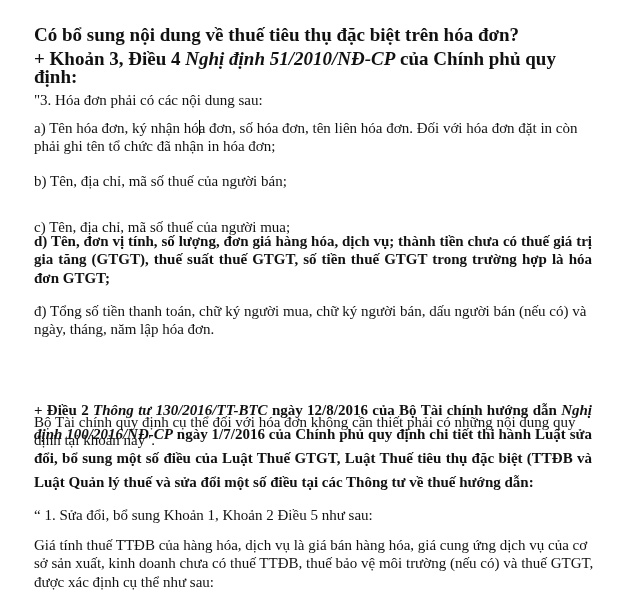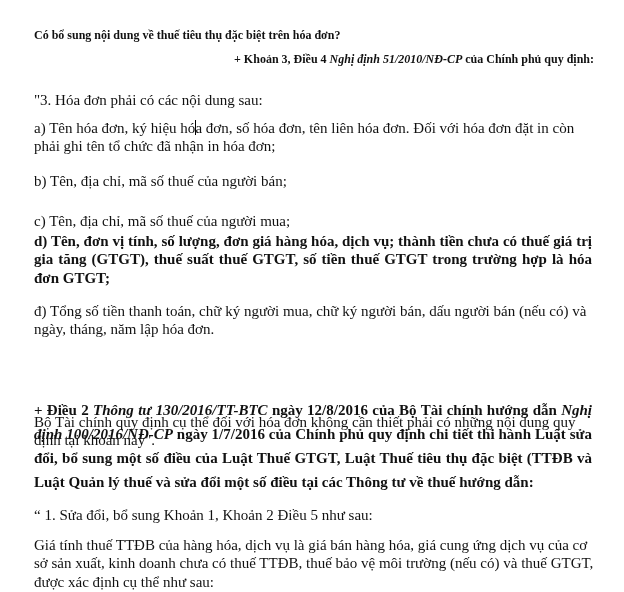--- a/index.html
+++ b/index.html
@@ -4,40 +4,40 @@
   <style>
     html, body { margin: 0; padding: 0; background: #ffffff; }
     body {
       width: 624px; height: 592px; overflow: hidden; position: relative;
       font-family: "Liberation Serif", "DejaVu Serif", serif;
       color: #111111;
     }
     .page { position: absolute; left: 34px; top: 0; width: 560px; }
     .p { margin: 0; font-size: 15px; line-height: 18.4px; }
     .justify { text-align: justify; font-weight: bold; }
-    .h { font-weight: bold; font-size: 12px; }
+    .h { font-weight: bold; font-size: 19px; }
     .bj { font-weight: bold; text-align: justify; line-height: 24px; word-spacing: 0px; }
     .cursor { display: inline-block; width: 1px; height: 15px; background: #000; vertical-align: -2px; margin: 0 -1px 0 0; }
   </style>
 </head>
 <body>
 
 <div class="page">
 
   <p class="p h" style="position:absolute; top:26px; left:0; width:560px;">Có bổ sung nội dung về thuế tiêu thụ đặc biệt trên hóa đơn?</p>
 
-  <p class="p h" style="position:absolute; top:50px; left:0; width:560px;text-align:right;"><span>+ Khoản 3, Điều 4 </span><i>Nghị định 51/2010/NĐ-CP</i><span> của Chính phủ quy định:</span></p>
+  <p class="p h" style="position:absolute; top:50px; left:0; width:560px;"><span>+ Khoản 3, Điều 4 </span><i>Nghị định 51/2010/NĐ-CP</i><span> của Chính phủ quy định:</span></p>
 
   <p class="p" style="position:absolute; top:91px; left:0; width:560px;">"3. Hóa đơn phải có các nội dung sau:</p>
 
-  <p class="p" style="position:absolute; top:119px; left:0; width:560px;"><span>a) Tên hóa đơn, ký hiệu hó</span><span class="cursor"></span><span>a đơn, số hóa đơn, tên liên hóa đơn. Đối với hóa đơn đặt in còn phải ghi tên tổ chức đã nhận in hóa đơn;</span></p>
+  <p class="p" style="position:absolute; top:119px; left:0; width:560px;"><span>a) Tên hóa đơn, ký nhận hó</span><span class="cursor"></span><span>a đơn, số hóa đơn, tên liên hóa đơn. Đối với hóa đơn đặt in còn phải ghi tên tổ chức đã nhận in hóa đơn;</span></p>
 
   <p class="p" style="position:absolute; top:172px; left:0; width:560px;font-family:Liberation Serif, serif;">b) Tên, địa chỉ, mã số thuế của người bán;</p>
 
-  <p class="p" style="position:absolute; top:212px; left:0; width:560px;">c) Tên, địa chỉ, mã số thuế của người mua;</p>
+  <p class="p" style="position:absolute; top:218px; left:0; width:560px;">c) Tên, địa chỉ, mã số thuế của người mua;</p>
 
   <p class="p justify" style="position:absolute; top:232px; left:0; width:558px;">d) Tên, đơn vị tính, số lượng, đơn giá hàng hóa, dịch vụ; thành tiền chưa có thuế giá trị gia tăng (GTGT), thuế suất thuế GTGT, số tiền thuế GTGT trong trường hợp là hóa đơn GTGT;</p>
 
   <p class="p" style="position:absolute; top:302px; left:0; width:560px;">đ) Tổng số tiền thanh toán, chữ ký người mua, chữ ký người bán, dấu người bán (nếu có) và ngày, tháng, năm lập hóa đơn.</p>
 
   <p class="p" style="position:absolute; top:369px; left:0; width:560px;margin-top:44px;">Bộ Tài chính quy định cụ thể đối với hóa đơn không cần thiết phải có những nội dung quy định tại khoản này".</p>
 
   <p class="p bj" style="position:absolute; top:398px; left:0; width:558px;"><span>+ Điều 2 </span><i>Thông tư 130/2016/TT-BTC</i><span> ngày 12/8/2016 của Bộ Tài chính hướng dẫn </span><i>Nghị định 100/2016/NĐ-CP</i><span> ngày 1/7/2016 của Chính phủ quy định chi tiết thi hành Luật sửa đổi, bổ sung một số điều của Luật Thuế GTGT, Luật Thuế tiêu thụ đặc biệt (TTĐB và Luật Quản lý thuế và sửa đổi một số điều tại các Thông tư về thuế hướng dẫn:</span></p>
 
   <p class="p" style="position:absolute; top:506px; left:0; width:560px;">“ 1. Sửa đổi, bổ sung Khoản 1, Khoản 2 Điều 5 như sau:</p>

